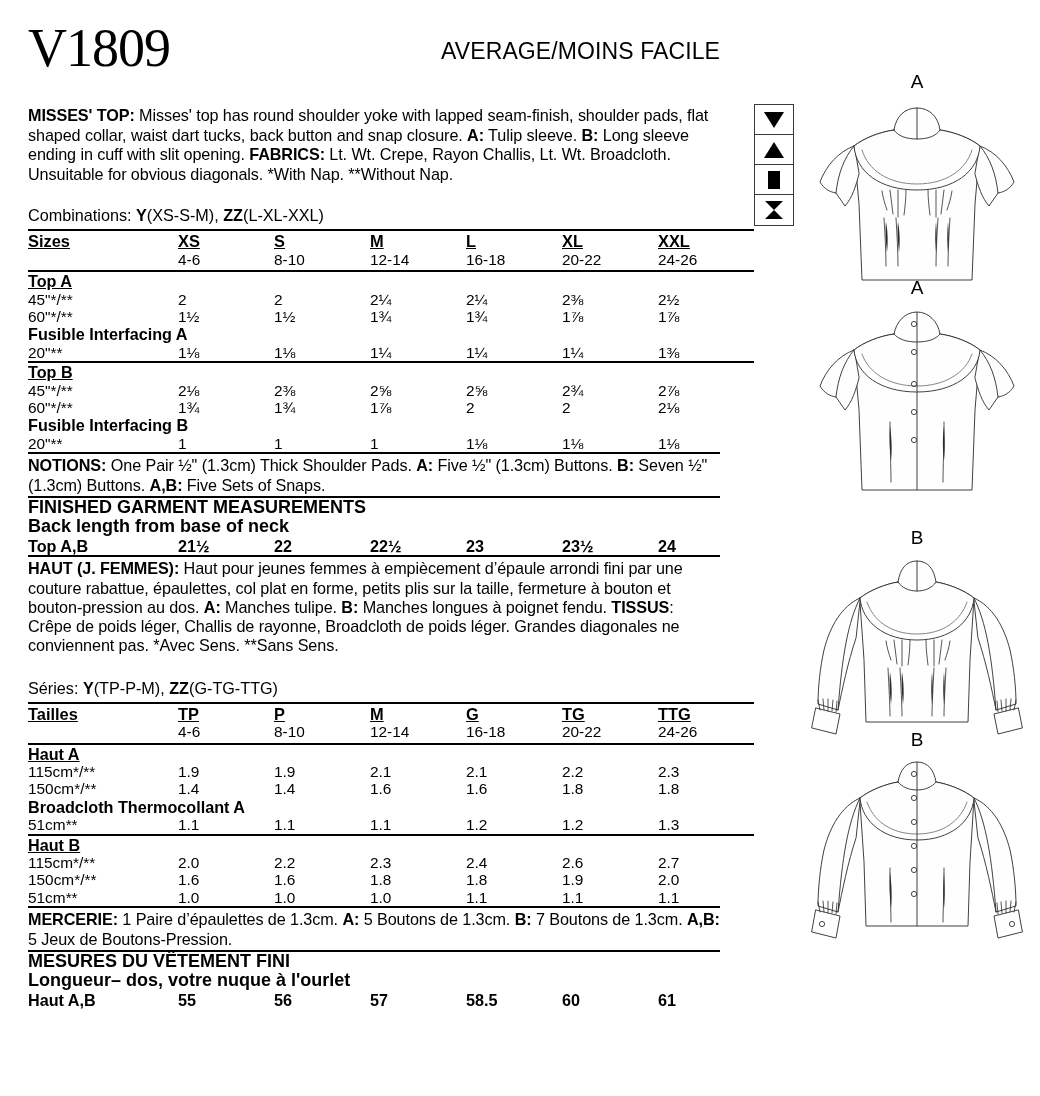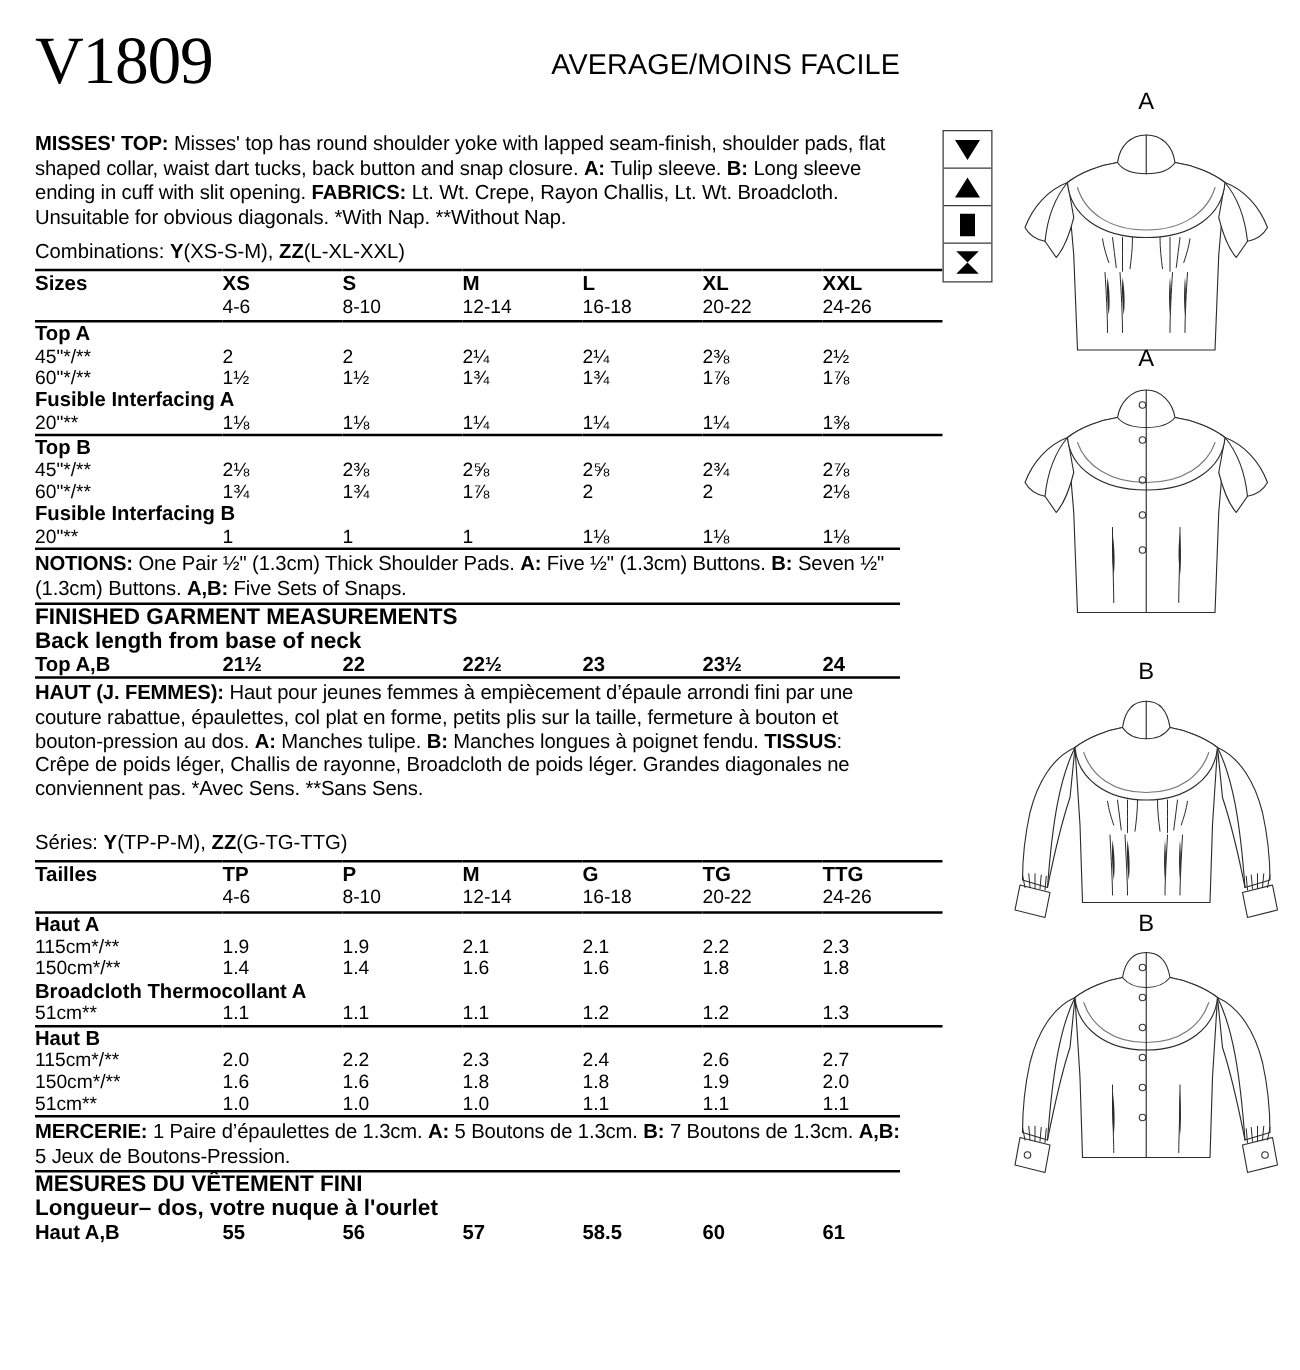--- a/index.html
+++ b/index.html
@@ -45,21 +45,21 @@
 
   .desc-block {
     margin-top: 26px;
     font-size: 16.2px;
     line-height: 19.6px;
     letter-spacing: -0.1px;
   }
   .desc-block b { font-weight: bold; }
 
   .combos {
-    margin-top: 8px;
+    margin-top: 22px;
     font-size: 16.2px;
     line-height: 19px;
   }
   .combos b { font-weight: bold; }
 
   table.sz {
     width: 692px;
     border-collapse: collapse;
     font-size: 15.4px;
     table-layout: fixed;
@@ -71,21 +71,21 @@
     white-space: nowrap;
   }
   .c-label { width: 150px; }
   .c-d     { width: 96px; }
 
   tr.hdr td      { font-weight: bold; font-size: 16.4px; padding-top: 2px; }
   tr.hdr2 td     { font-size: 15.4px; padding-bottom: 2px;}
   tr.grp td      { font-weight: bold; font-size: 16.2px; padding-top: 1px; }
   tr.dat td      { font-size: 15.4px; }
 
-  .line-top-thick > td { border-top: 2.6px solid #000; padding-top: 2px; }
+  .line-top-thick > td { border-top: 2.6px solid #000; padding-top: 2px; text-decoration: underline; }
 
   .para {
     font-size: 16.2px;
     line-height: 19.3px;
     letter-spacing: -0.1px;
     padding-top: 2px;
     padding-bottom: 1px;
   }
   .para b { font-weight: bold; }
 

